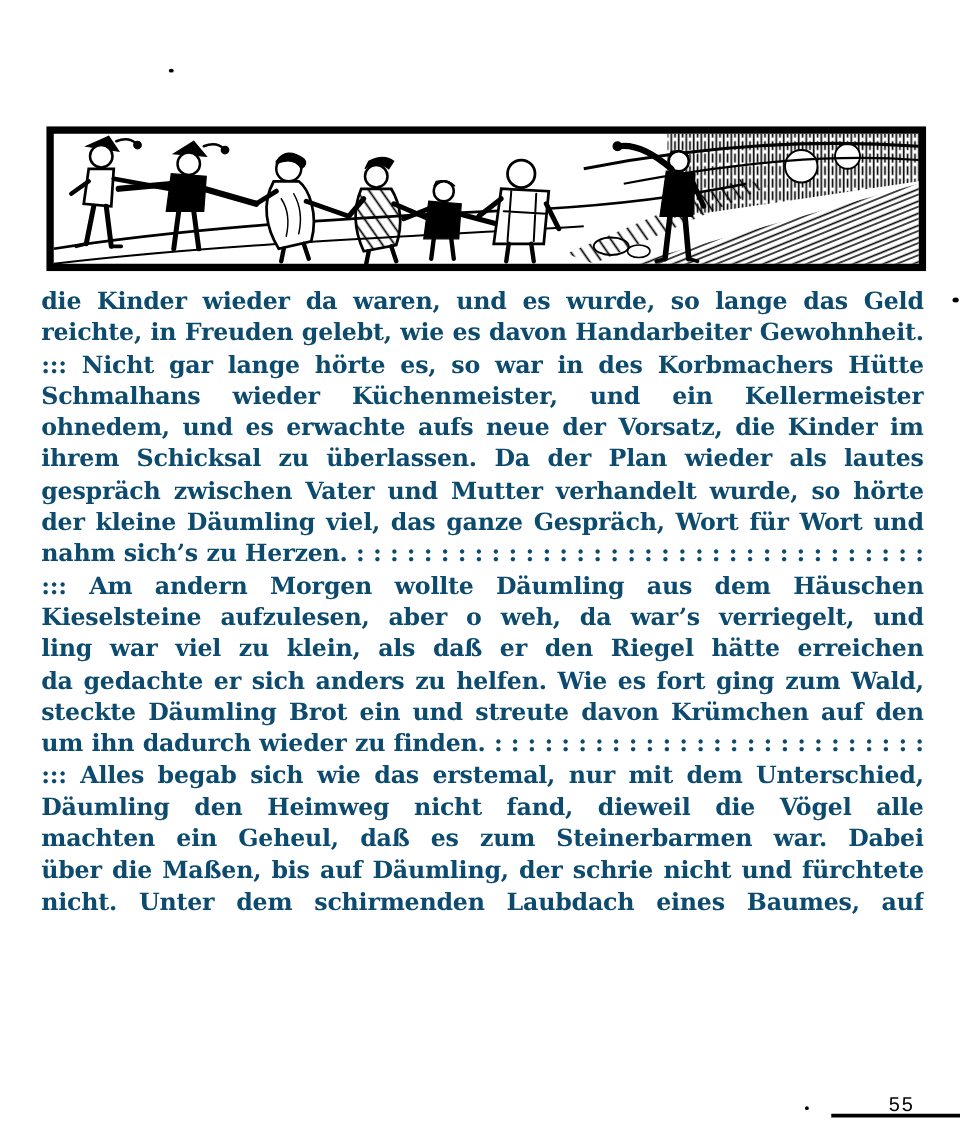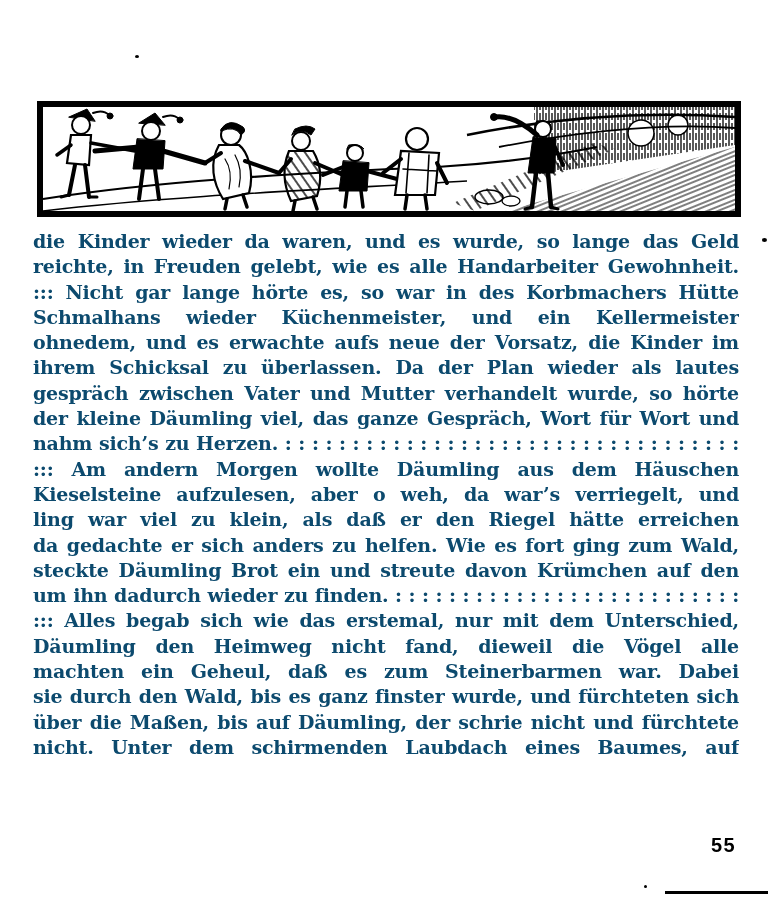--- a/index.html
+++ b/index.html
@@ -10,23 +10,23 @@
   .illu-wrap{position:absolute;left:37px;top:101px;width:704px;height:116px;}
   .textblock{
     position:absolute;left:33px;top:229px;width:706px;
     color:#0c4a6e;font-weight:bold;font-size:19px;letter-spacing:-0.2px;
   }
   .line{
     height:25.3px;line-height:25.3px;overflow:hidden;text-align:justify;
   }
   .line::after{content:"";display:inline-block;width:100%;height:0;}
   .pagenum{
-    position:absolute;left:711px;top:834px;
-    font-family:"Liberation Sans",sans-serif;font-weight:bold;
-    font-size:20px;letter-spacing:1.5px;color:#000;
+    position:absolute;left:711px;top:876px;
+    font-family:"Liberation Sans",sans-serif;font-weight:normal;
+    font-size:16px;letter-spacing:1.5px;color:#000;
   }
   .footrule{position:absolute;left:665px;top:891px;width:103px;height:3px;background:#000;}
   .speck{position:absolute;background:#000;border-radius:50%;}
   .speck1{left:135px;top:55px;width:4px;height:3px;}
   .speck2{left:762px;top:238px;width:5px;height:4px;}
   .speck3{left:644px;top:885px;width:3px;height:3px;}
 </style>
 </head>
 <body>
 
@@ -136,38 +136,37 @@
       <path d="M496,36 L491,72 L517,72 L519,38 Z" fill="#000"></path>
       <path d="M517,44 L526,64" stroke-width="4"></path>
       <path d="M499,72 L495,106 M511,72 L514,106" stroke-width="4.5"></path>
       <path d="M495,106 L488,108 M514,106 L521,108" stroke-width="3"></path>
     </g>
   </svg>
 </div>
 
 <div class="textblock">
   <div class="line">die Kinder wieder da waren, und es wurde, so lange das Geld</div>
-  <div class="line">reichte, in Freuden gelebt, wie es alle Handarbeiter Gewohnheit.</div>
+  <div class="line">reichte, in Freuden gelebt, wie es davon Handarbeiter Gewohnheit.</div>
   <div class="line">::: Nicht gar lange hörte es, so war in des Korbmachers Hütte</div>
   <div class="line">Schmalhans wieder Küchenmeister, und ein Kellermeister mangelte</div>
   <div class="line">ohnedem, und es erwachte aufs neue der Vorsatz, die Kinder im Walde</div>
   <div class="line">ihrem Schicksal zu überlassen. Da der Plan wieder als lautes Abend=</div>
   <div class="line">gespräch zwischen Vater und Mutter verhandelt wurde, so hörte auch</div>
   <div class="line">der kleine Däumling viel, das ganze Gespräch, Wort für Wort und</div>
   <div class="line">nahm sich’s zu Herzen. : : : : : : : : : : : : : : : : : : : : : : : : : : : : : : : : : : : : : : : : : :</div>
   <div class="line">::: Am andern Morgen wollte Däumling aus dem Häuschen schlüpfen,</div>
   <div class="line">Kieselsteine aufzulesen, aber o weh, da war’s verriegelt, und Däum=</div>
   <div class="line">ling war viel zu klein, als daß er den Riegel hätte erreichen können;</div>
   <div class="line">da gedachte er sich anders zu helfen. Wie es fort ging zum Wald,</div>
   <div class="line">steckte Däumling Brot ein und streute davon Krümchen auf den Weg,</div>
   <div class="line">um ihn dadurch wieder zu finden. : : : : : : : : : : : : : : : : : : : : : : : : : : : : : : : : : : : :</div>
   <div class="line">::: Alles begab sich wie das erstemal, nur mit dem Unterschied, daß</div>
   <div class="line">Däumling den Heimweg nicht fand, dieweil die Vögel alle Krümchen</div>
   <div class="line">machten ein Geheul, daß es zum Steinerbarmen war. Dabei tappten</div>
-  <div class="line">sie durch den Wald, bis es ganz finster wurde, und fürchteten sich</div>
   <div class="line">über die Maßen, bis auf Däumling, der schrie nicht und fürchtete sich</div>
   <div class="line">nicht. Unter dem schirmenden Laubdach eines Baumes, auf weichem</div>
 </div>
 
 <div class="pagenum">55</div>
 <div class="footrule"></div>
 <div class="speck speck1"></div>
 <div class="speck speck2"></div>
 <div class="speck speck3"></div>
 

